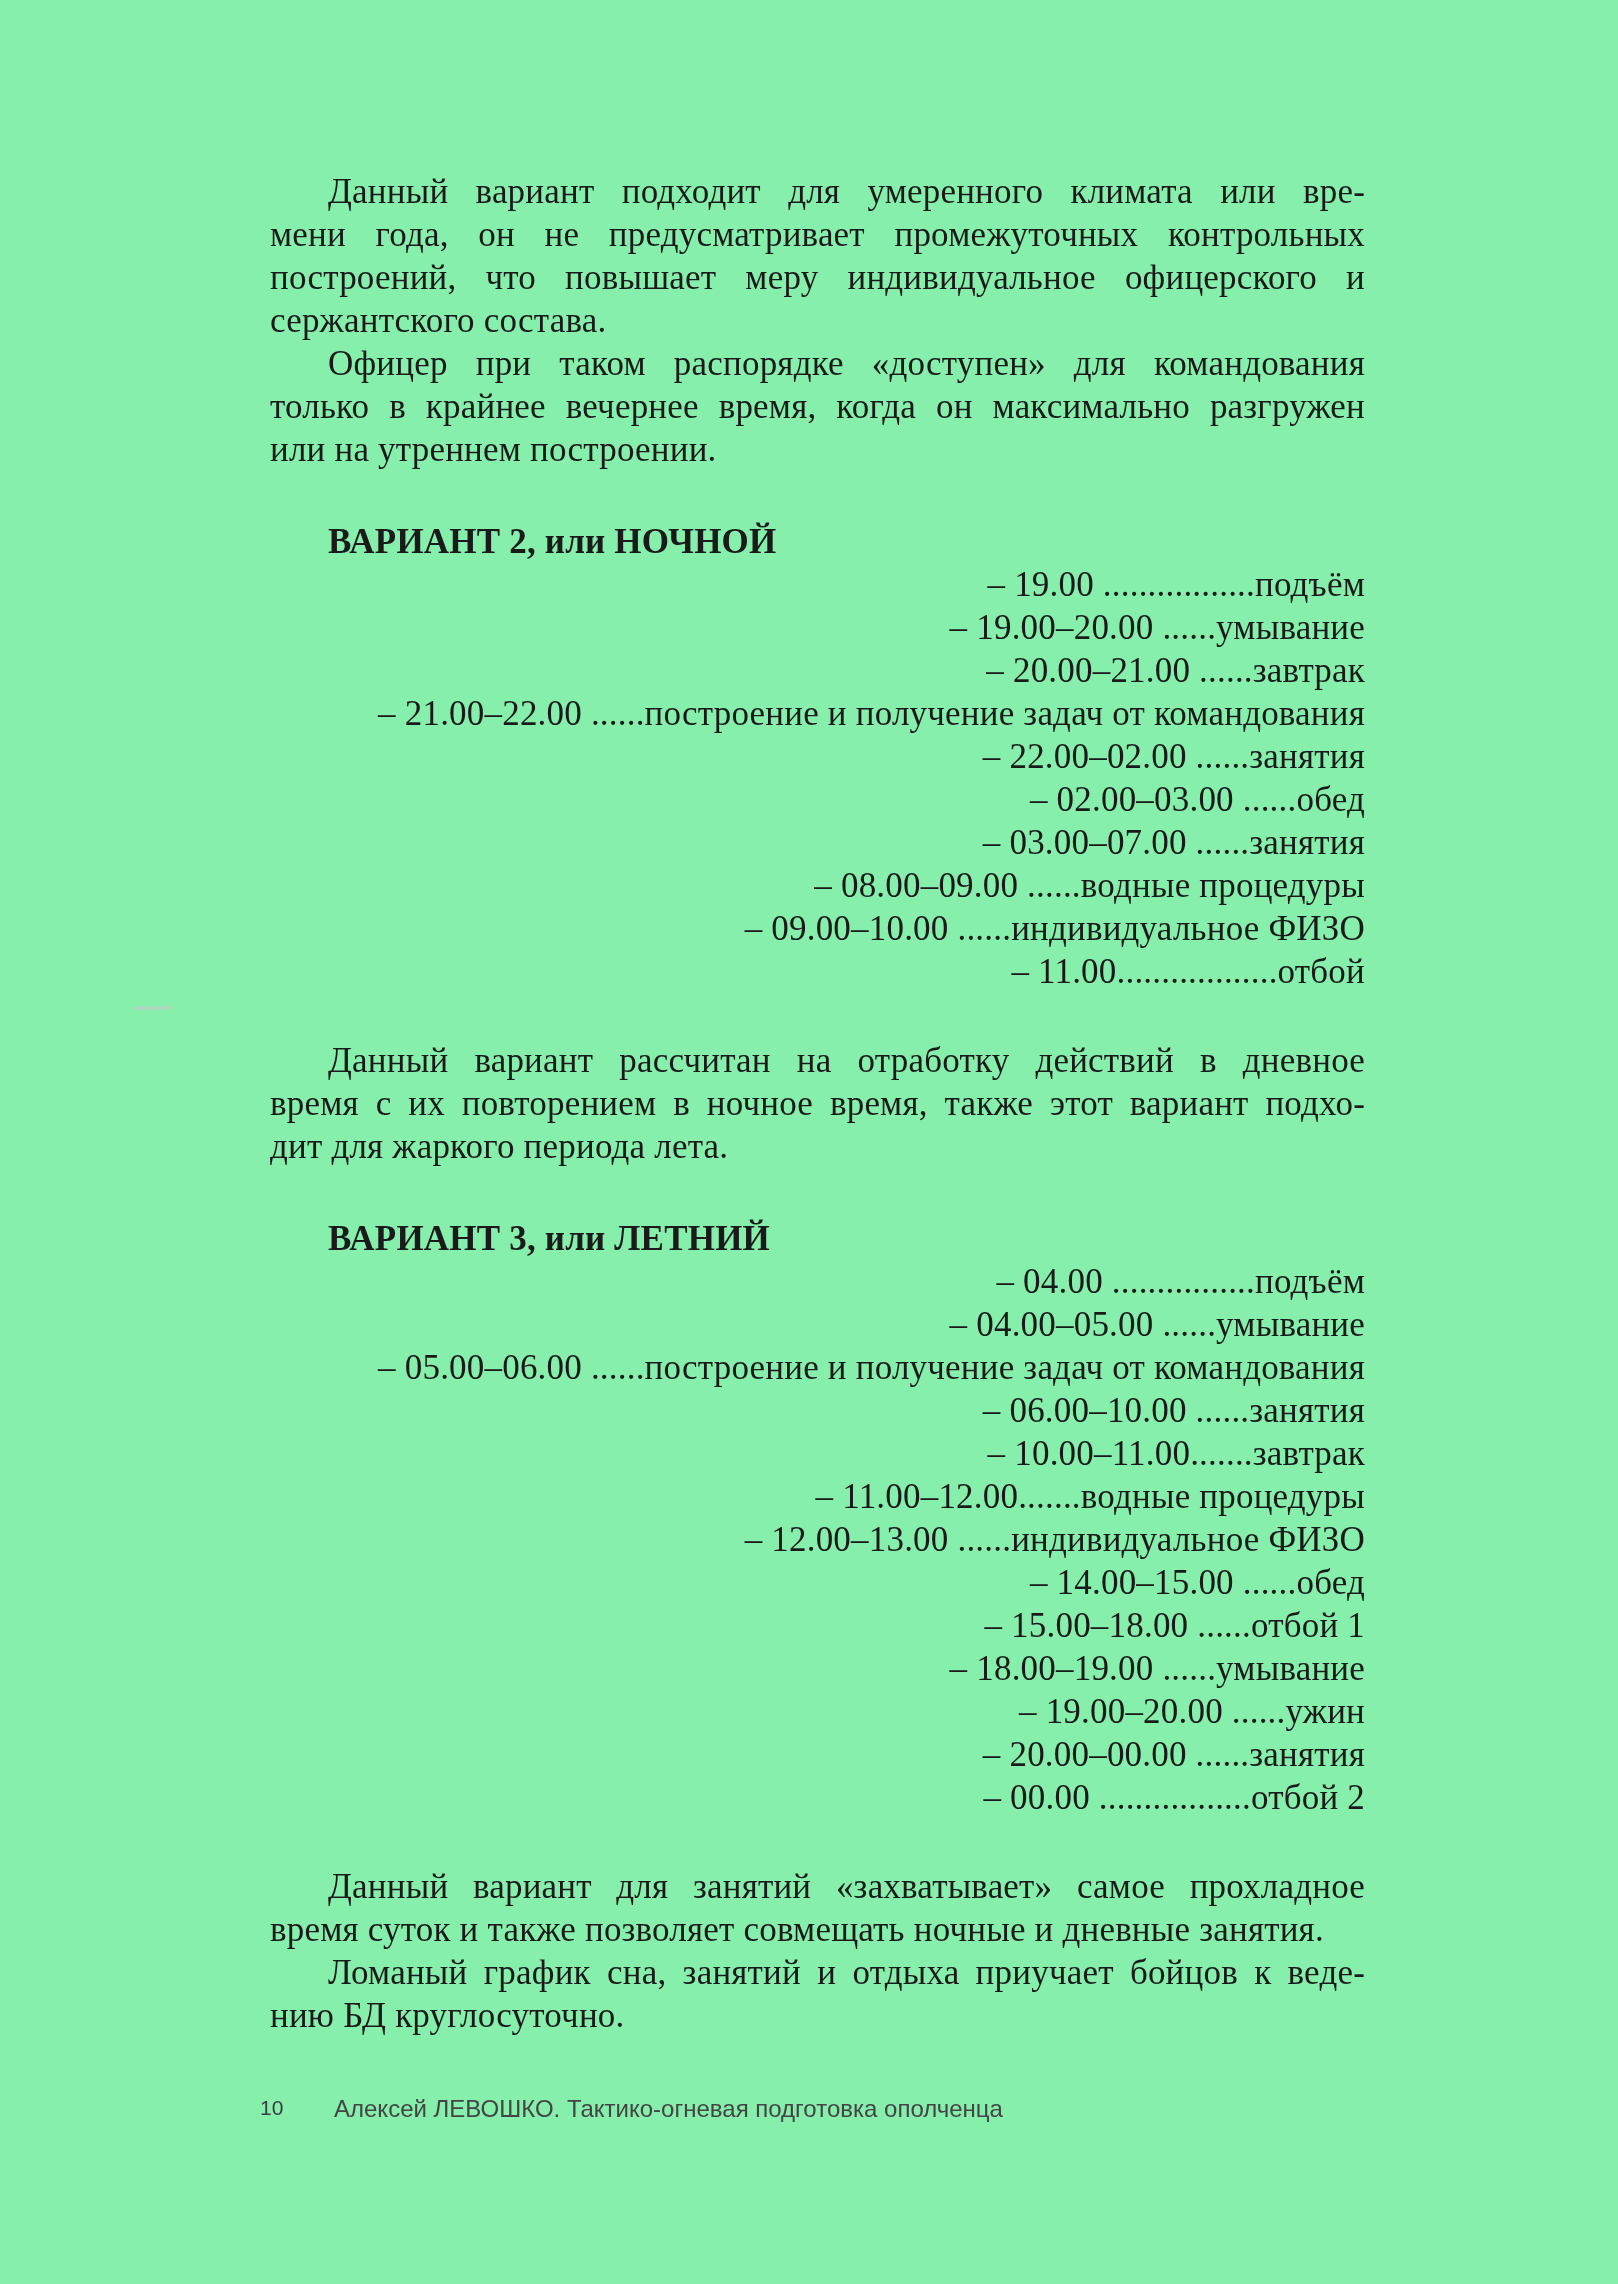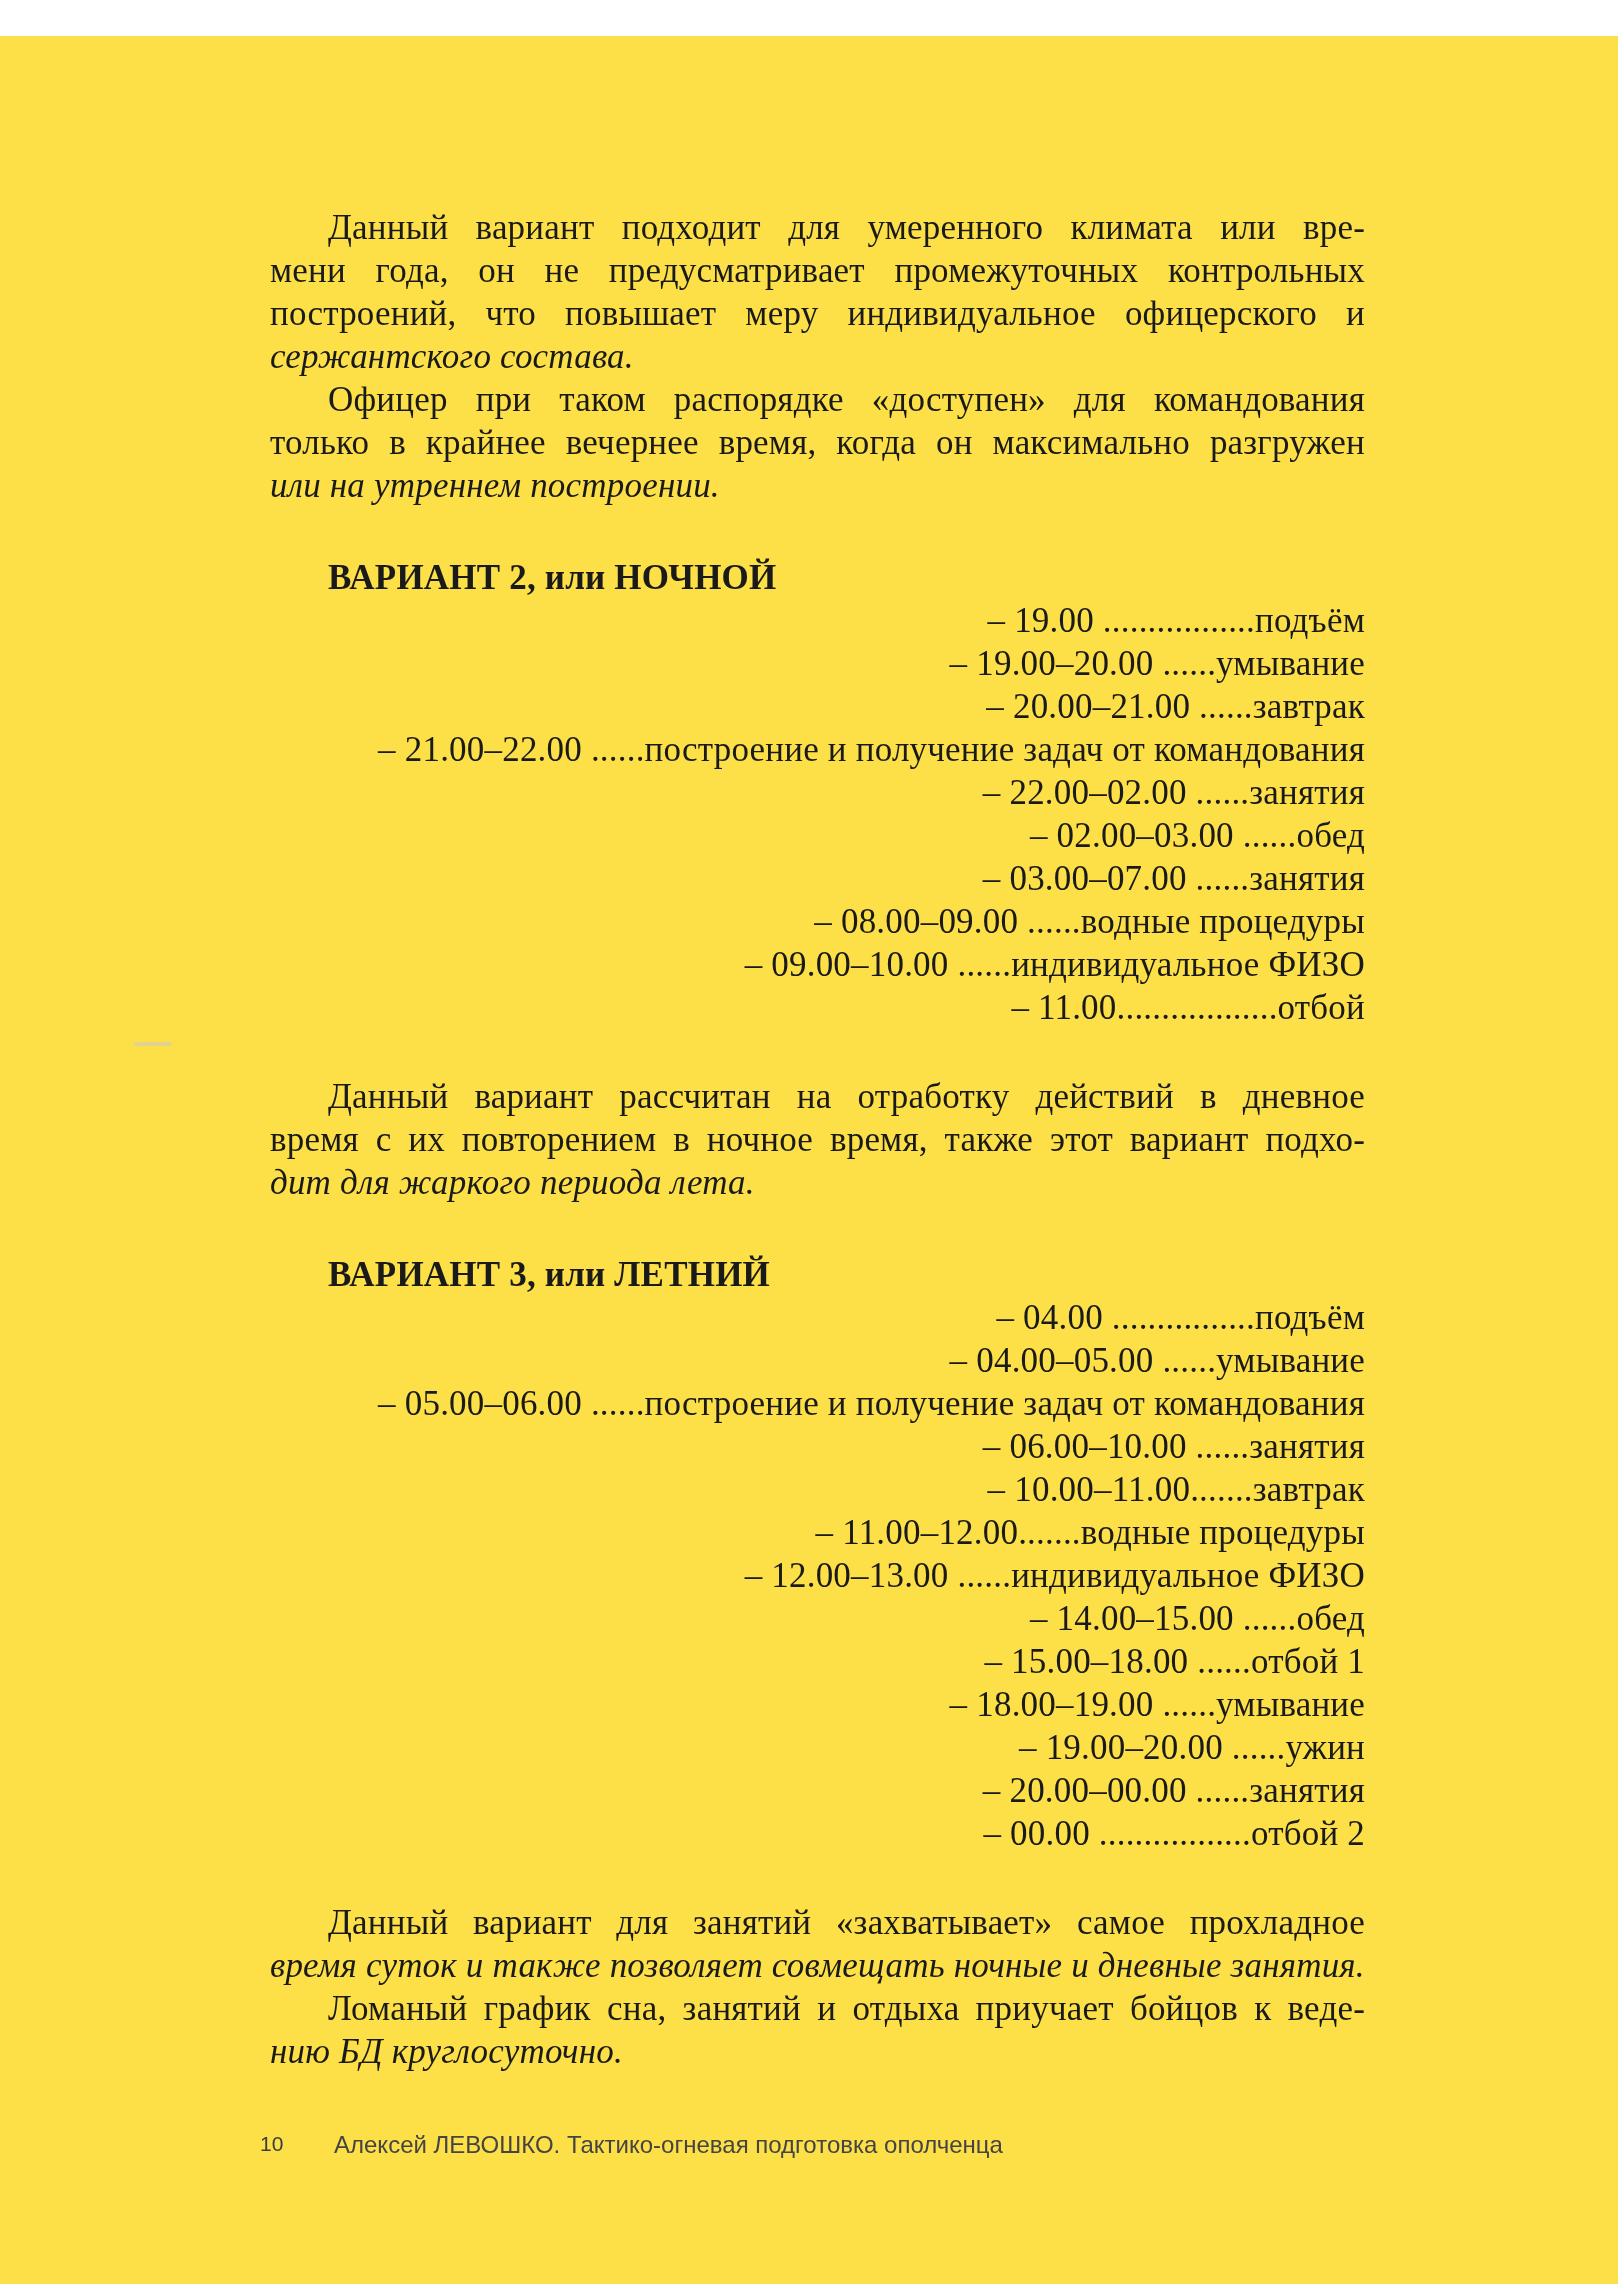--- a/index.html
+++ b/index.html
@@ -8,40 +8,39 @@
     height: 2284px;
     background: #ffffff;
     position: relative;
     overflow: hidden;
     font-family: "Liberation Serif", "DejaVu Serif", serif;
     color: #1a1a1a;
   }
   #page {
     position: absolute;
     inset: 0;
-    background: #fde047;
-    margin-top: 36px;
+    background: #86efac;
   }
   #content {
     position: absolute;
     left: 270px;
     top: 170px;
     width: 1095px;
     font-size: 35px;
     line-height: 43px;
     letter-spacing: 0.2px;
   }
   .block { margin: 0; }
   
   .pline {
     text-align: justify;
     text-align-last: justify;
     min-height: 43px;
   }
-  .pline.last { text-align-last: left; font-style: italic; }
+  .pline.last { text-align-last: left; }
   .para .pline:first-child { text-indent: 58px; }
   .heading { text-indent: 58px; white-space: nowrap; }
   .item { white-space: nowrap; text-align: right; }
   .para + .heading { margin-top: 49px; font-weight: bold; }
   .list + .para { margin-top: 46px; }
 
   #footer {
     position: absolute;
     top: 2095px;
     left: 0;

